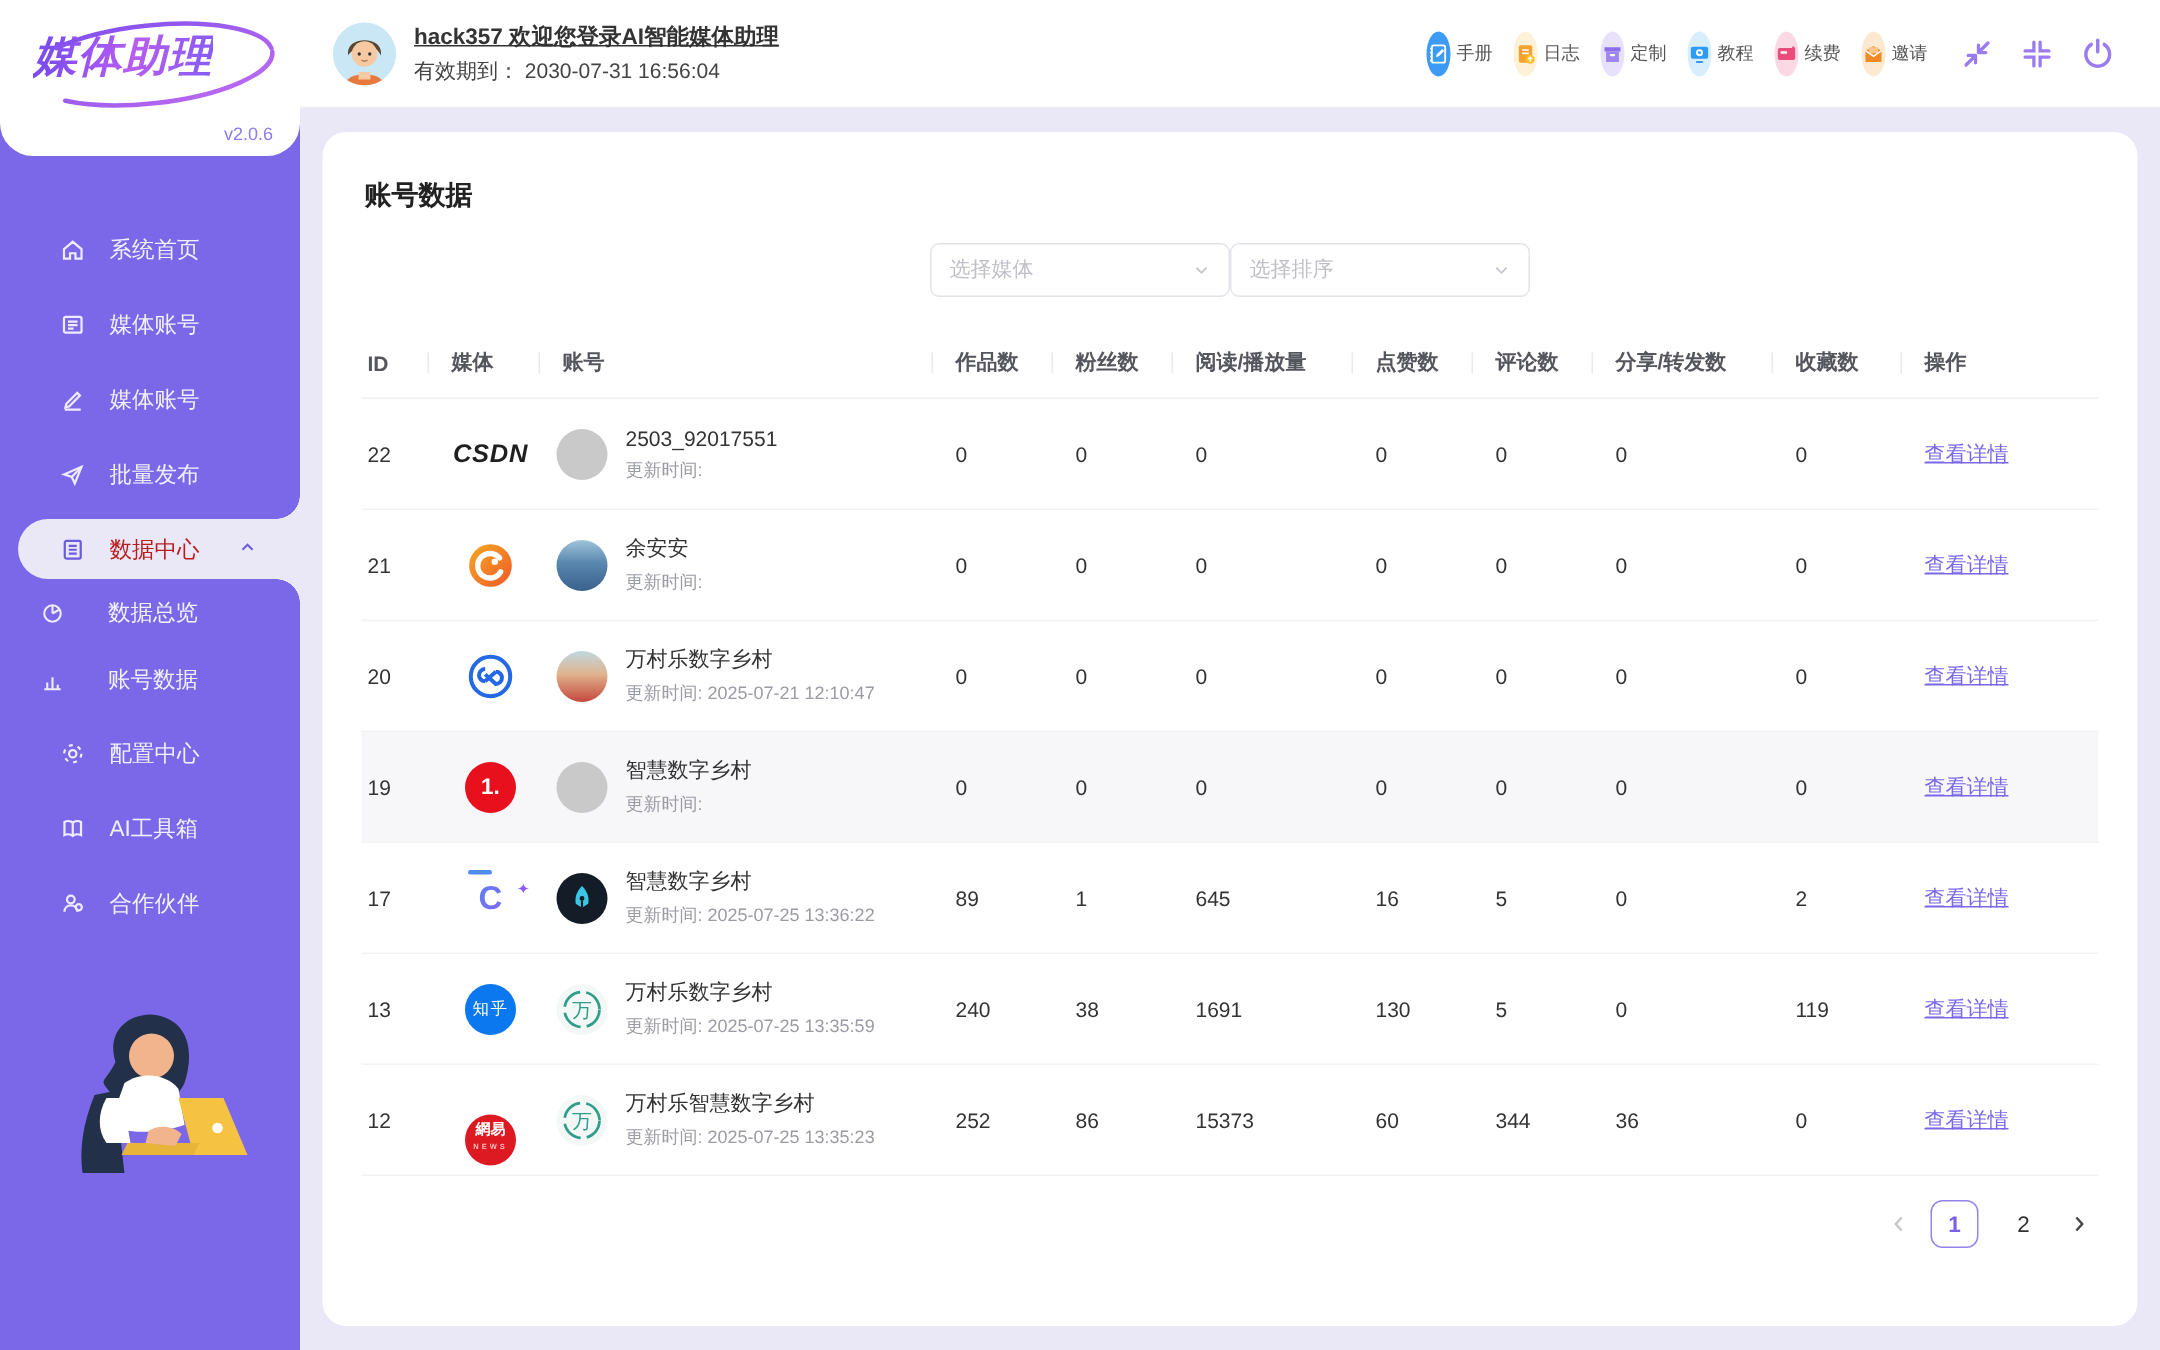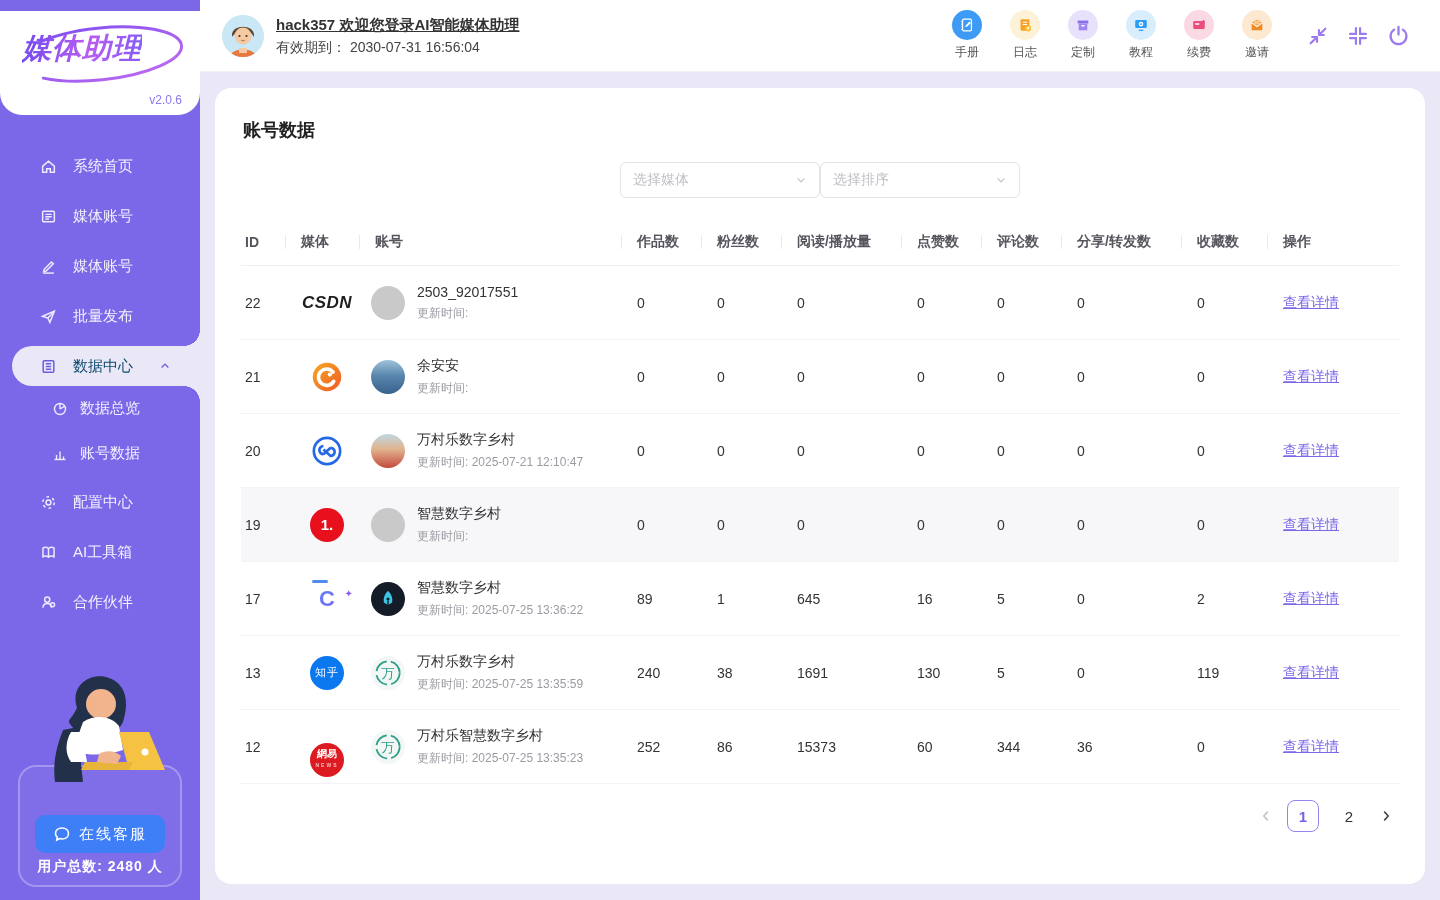--- a/index.html
+++ b/index.html
@@ -1,61 +1,61 @@
 <!DOCTYPE html>
 <html><head>
 <meta charset="utf-8">
 <style>
   * { margin:0; padding:0; box-sizing:border-box; }
   html,body { width:1440px; height:900px; overflow:hidden; }
   body { font-family:"Liberation Sans","DejaVu Sans",sans-serif; background:#EAE8F6; position:relative; color:#333; }
 
   
   .sidebar { position:absolute; left:0; top:0; width:200px; height:900px; background:#7B68E8; z-index:5; }
-  .logo-card { position:absolute; left:0; top:11px; width:200px; height:104px; background:#fff; border-radius:0 0 22px 22px; z-index:3; }
+  .logo-card { position:absolute; left:0; top:0; width:200px; height:104px; background:#fff; border-radius:0 0 22px 22px; z-index:3; }
   .logo-wrap { position:relative; margin:18px 0 0 22px; width:156px; height:52px; }
   .logo-text { font-size:29px; font-weight:bold; font-style:italic; letter-spacing:1px;
     background:linear-gradient(100deg,#7d4df0 10%,#b85cf2 55%,#8a5cf6 95%);
     -webkit-background-clip:text; background-clip:text; -webkit-text-fill-color:transparent; }
   .logo-swoosh { position:absolute; left:-12px; top:-8px; }
   .version { position:absolute; right:18px; bottom:8px; font-size:12px; color:#8a7bf0; }
 
   .menu { position:absolute; top:104px; left:0; width:200px; display:flex; flex-direction:column; }
   .mitem { height:40px; margin-top:10px; display:flex; align-items:center; padding-left:40px; gap:16px;
            color:#f2f0ff; font-size:15px; cursor:pointer; position:relative; }
   .mitem:first-child { margin-top:42px; }
   .mitem .micon { width:17px; height:17px; flex:0 0 17px; display:flex; align-items:center; }
   .mitem svg { stroke:#efeaff; }
-  .mitem.active { background:#EAE8F6; margin-left:12px; padding-left:28px; border-radius:20px 0 0 20px; color:#0c4a6e; }
+  .mitem.active { background:#EAE8F6; margin-left:12px; padding-left:28px; border-radius:20px 0 0 20px; color:#b91c1c; }
   .mitem.active svg { stroke:#6b5be0; }
   .mitem.active::before, .mitem.active::after { content:""; position:absolute; right:0; width:16px; height:16px; }
   .mitem.active::before { top:-16px; background:radial-gradient(circle 16px at 0 0, #7B68E8 98%, #EAE8F6 100%); }
   .mitem.active::after  { bottom:-16px; background:radial-gradient(circle 16px at 0 100%, #7B68E8 98%, #EAE8F6 100%); }
   .chev-up { margin-left:10px; }
-  .sub { height:45px; padding-left:52px; gap:11px; margin-top:0; font-size:15px; }
+  .sub { height:45px; padding-left:27px; gap:28px; margin-top:0; font-size:15px; }
   .sub:first-of-type { margin-top:0; }
   .mitem.cfg { margin-top:6px; }
 
   .support-box { position:absolute; left:18px; right:18px; bottom:13px; height:122px;
     border:2px solid rgba(255,255,255,.28); border-radius:18px; background:rgba(255,255,255,.04); }
   .illus { position:absolute; left:50%; transform:translateX(-50%); bottom:118px; z-index:2; }
   .support-btn { position:absolute; left:50%; transform:translateX(-50%); top:48px; width:130px; height:38px;
     background:#3E7EF7; border:none; border-radius:10px; color:#fff; font-size:15px; letter-spacing:2px;
     display:flex; align-items:center; justify-content:center; gap:8px; cursor:pointer; font-family:inherit; }
   .user-total { position:absolute; left:0; right:0; bottom:9px; text-align:center; color:#fff; font-size:14px; font-weight:bold; letter-spacing:1px; }
 
   
   .topbar { position:absolute; left:200px; top:0; width:1240px; height:72px; background:#fff;
     display:flex; align-items:center; padding:0 30px 0 22px; border-bottom:1px solid #f2f1f8; }
   .tb-avatar { width:42px; height:42px; border-radius:50%; background:#cfe9f5; overflow:hidden; flex:0 0 42px; }
   .welcome { margin-left:12px; line-height:20px; }
   .welcome .l1 { font-size:15px; color:#333; font-weight:bold;text-decoration:underline; }
   .welcome .l2 { font-size:14px; color:#444; margin-top:2px; }
   .qa-group { margin-left:auto; display:flex; gap:26px; }
-  .qa { display:flex; flex-direction:column; align-items:center; gap:4px; cursor:pointer; width:32px; }
+  .qa { display:flex; align-items:center; gap:4px; cursor:pointer; width:32px; }
   .qa-ic { width:30px; height:30px; border-radius:50%; display:flex; align-items:center; justify-content:center; }
   .qa-label { font-size:12px; color:#555; white-space:nowrap; }
   .bg-blue{background:#3D9BF5;} .bg-cream{background:#FDF2D7;} .bg-lav{background:#E8E1FB;}
   .bg-sky{background:#D9EEFC;} .bg-pink{background:#FBD9E4;} .bg-peach{background:#FDE9D2;}
   .winctl { display:flex; align-items:center; gap:18px; margin-left:34px; }
   .winctl .wc { cursor:pointer; display:flex; }
 
   
   .content { position:absolute; left:200px; top:72px; width:1240px; height:828px; background:#EAE8F6; }
   .card { position:absolute; left:15px; top:16px; width:1210px; height:796px; background:#fff; border-radius:16px; padding:26px; }
@@ -227,29 +227,20 @@
     <path d="M38 60 C30 80 28 96 30 112 L58 112 C56 92 52 70 58 56 Z" fill="#223049"></path>
     <circle cx="76" cy="34" r="15" fill="#F2B48C"></circle>
     <path d="M58 52 C70 44 86 46 94 56 L98 80 C80 86 58 86 48 80 Z" fill="#fff"></path>
     <path d="M46 62 C40 72 40 84 46 92 L62 92 C60 80 58 70 60 62 Z" fill="#fff"></path>
     <path d="M94 62 L124 62 L140 100 L104 100 Z" fill="#F5C242"></path>
     <circle cx="120" cy="82" r="3.5" fill="#fff"></circle>
     <path d="M60 92 L108 92 L104 100 L56 100 Z" fill="#E8B53A"></path>
     <path d="M74 84 C80 80 90 80 96 86 L92 94 L72 92 Z" fill="#F2B48C"></path>
   </svg>
 
-  <div class="support-box">
-    <button class="support-btn">
-      <svg width="18" height="18" viewBox="0 0 18 18" fill="none" stroke="#fff" stroke-width="1.6">
-          <path d="M9 3 C5 3 2.5 5.5 2.5 8.5 C2.5 10 3.2 11.3 4.3 12.3 L3.8 15 L6.8 13.6 C7.5 13.8 8.2 14 9 14 C13 14 15.5 11.5 15.5 8.5 C15.5 5.5 13 3 9 3 Z"></path>
-        </svg>
-      <span>在线客服</span>
-    </button>
-    <div class="user-total">用户总数: 2480 人</div>
-  </div>
 </aside>
 
 <header class="topbar">
   <div class="tb-avatar">
     <svg width="42" height="42" viewBox="0 0 42 42">
       <circle cx="21" cy="21" r="21" fill="#c9e7f4"></circle>
       <path d="M10 20 C10 9 32 9 32 20 L32 22 C32 22 28 14 21 15 C14 16 10 22 10 22 Z" fill="#5b4634"></path>
       <circle cx="21" cy="21" r="8.5" fill="#F5C9A2"></circle>
       <circle cx="17.5" cy="21" r="1.1" fill="#333"></circle>
         <circle cx="24.5" cy="21" r="1.1" fill="#333"></circle>

